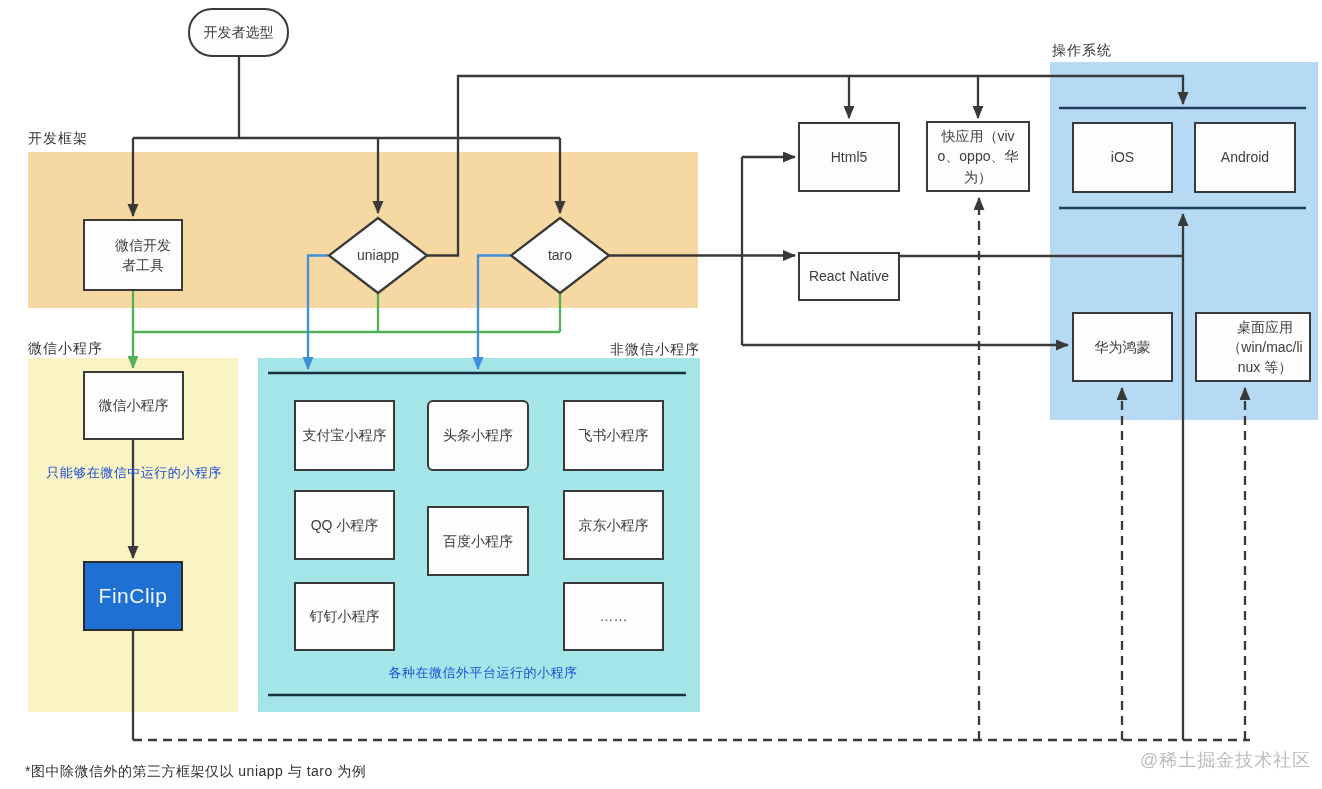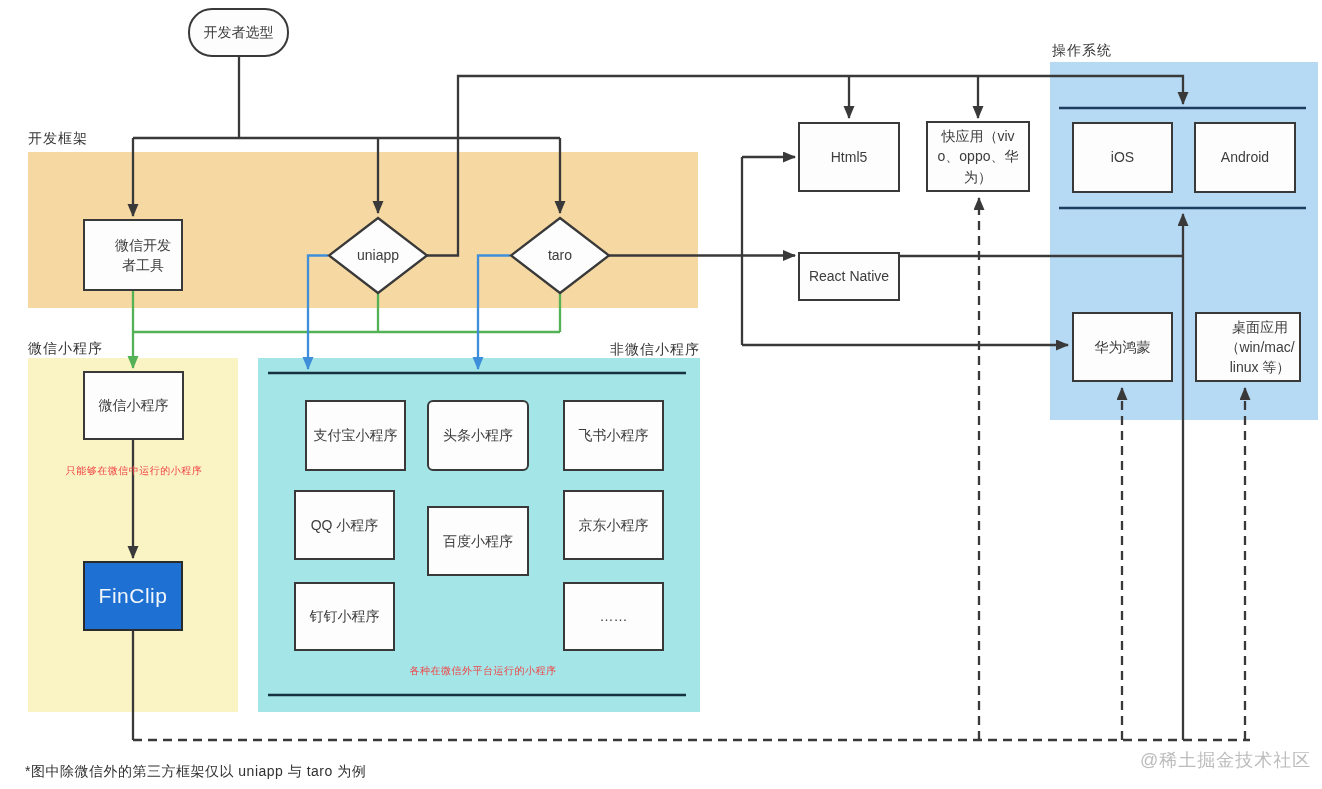--- a/index.html
+++ b/index.html
@@ -42,22 +42,22 @@
   }
   .node.finclip{
     background:#1e71d3;
     color:#f2f6fb;
     font-size:21px;
     letter-spacing:0.5px;
     border-color:#2b2b2b;
   }
   .note{
     position:absolute;
-    font-size:10px;
-    color:#ef4444;
+    font-size:13px;
+    color:#1d4ed8;
     text-align:center;
     letter-spacing:0.5px;
     z-index:3;
   }
   .footnote{
     position:absolute;
     font-size:14px;
     color:#303030;
     letter-spacing:0.5px;
     z-index:3;
@@ -159,26 +159,26 @@
   <div class="node plain" style="left:338px;top:240px;width:80px;height:31px;">uniapp</div>
   <div class="node plain" style="left:520px;top:240px;width:80px;height:31px;">taro</div>
 
   <div class="node" style="left:798px;top:122px;width:102px;height:70px;">Html5</div>
   <div class="node" style="left:926px;top:121px;width:104px;height:71px;">快应用（vivo、oppo、华为）</div>
   <div class="node" style="left:798px;top:204px;width:102px;height:49px;margin-top:48px;">React Native</div>
 
   <div class="node" style="left:1072px;top:122px;width:101px;height:71px;">iOS</div>
   <div class="node" style="left:1194px;top:122px;width:102px;height:71px;">Android</div>
   <div class="node" style="left:1072px;top:312px;width:101px;height:70px;">华为鸿蒙</div>
-  <div class="node" style="left:1195px;top:312px;width:106px;height:70px;padding-left:28px;">桌面应用（win/mac/linux 等）</div>
+  <div class="node" style="left:1195px;top:312px;width:116px;height:70px;padding-left:28px;">桌面应用（win/mac/linux 等）</div>
 
   <div class="node" style="left:83px;top:371px;width:101px;height:69px;">微信小程序</div>
   <div class="node finclip" style="left:83px;top:561px;width:100px;height:70px;">FinClip</div>
 
-  <div class="node" style="left:294px;top:400px;width:101px;height:71px;margin-left:11px;">支付宝小程序</div>
+  <div class="node" style="left:294px;top:400px;width:101px;height:71px;">支付宝小程序</div>
   <div class="node" style="left:427px;top:400px;width:102px;height:71px;border-radius:6px;">头条小程序</div>
   <div class="node" style="left:563px;top:400px;width:101px;height:71px;">飞书小程序</div>
   <div class="node" style="left:294px;top:490px;width:101px;height:70px;">QQ 小程序</div>
   <div class="node" style="left:427px;top:506px;width:102px;height:70px;">百度小程序</div>
   <div class="node" style="left:563px;top:490px;width:101px;height:70px;">京东小程序</div>
   <div class="node" style="left:294px;top:582px;width:101px;height:69px;">钉钉小程序</div>
   <div class="node" style="left:563px;top:582px;width:101px;height:69px;">……</div>
 
   <div class="note" style="left:28px;top:464px;width:212px;">只能够在微信中运行的小程序</div>
   <div class="note" style="left:258px;top:664px;width:450px;">各种在微信外平台运行的小程序</div>

